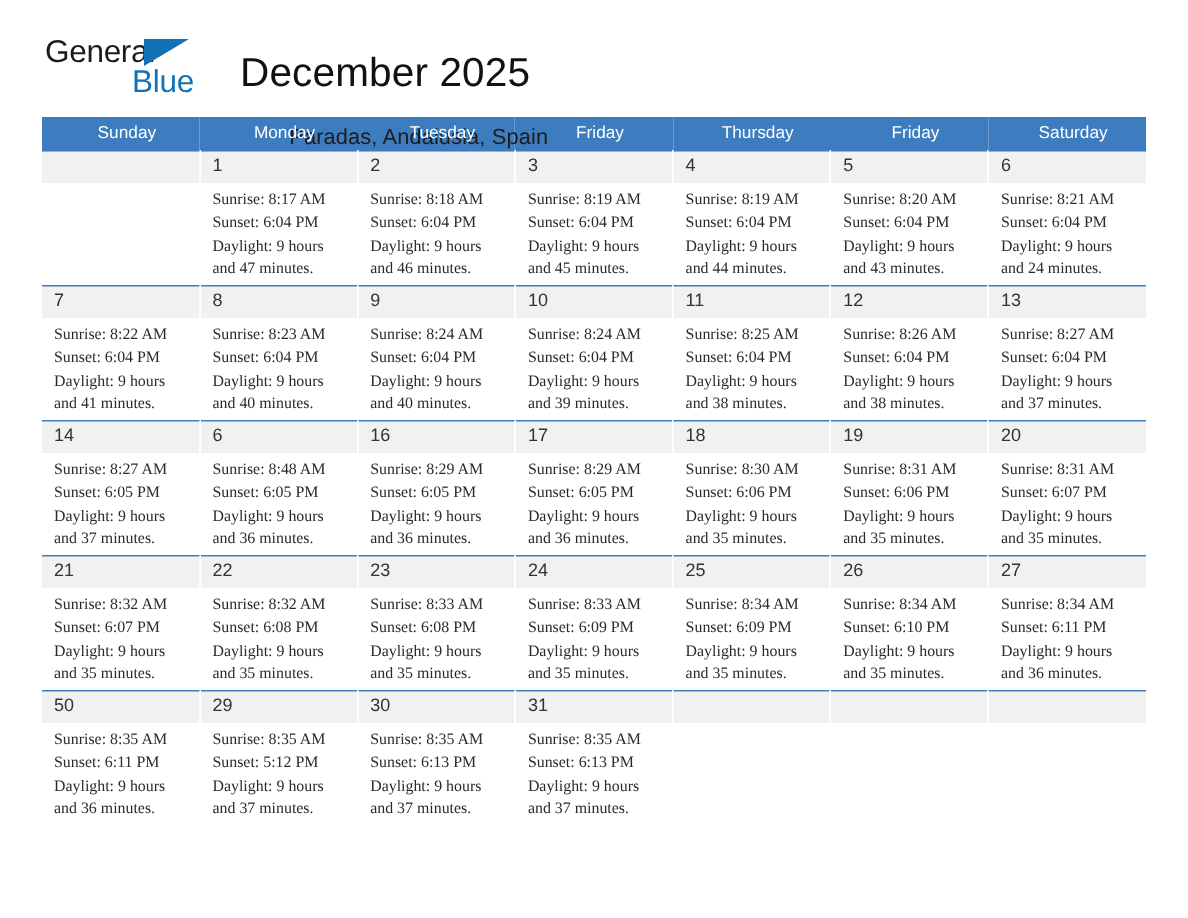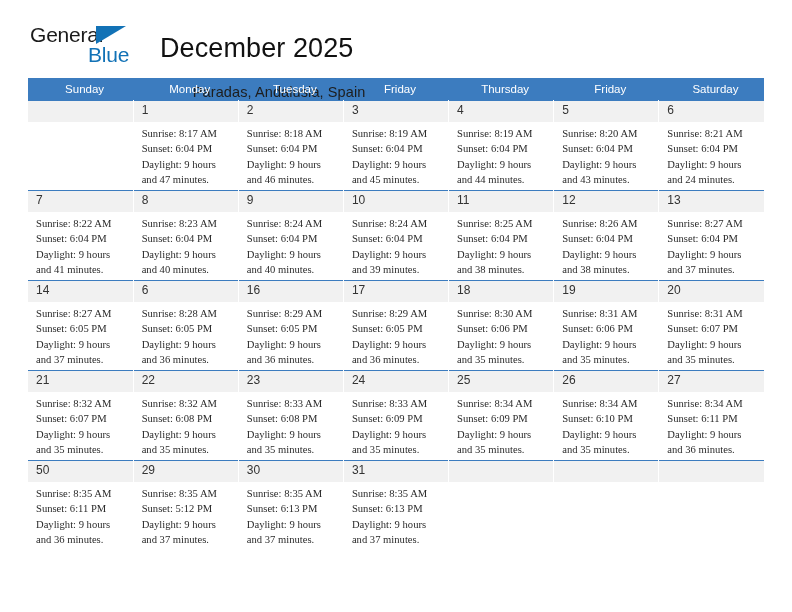--- a/index.html
+++ b/index.html
@@ -296,21 +296,21 @@
             <div class="info">
               <div>Sunrise: 8:27 AM</div>
               <div>Sunset: 6:05 PM</div>
               <div>Daylight: 9 hours</div>
               <div>and 37 minutes.</div>
             </div>
           </td>
           <td class="">
             <span class="daynum">6</span>
             <div class="info">
-              <div>Sunrise: 8:28 AM</div>
+              <div>Sunrise: 8:48 AM</div>
               <div>Sunset: 6:05 PM</div>
               <div>Daylight: 9 hours</div>
               <div>and 36 minutes.</div>
             </div>
           </td>
           <td class="">
             <span class="daynum">16</span>
             <div class="info">
               <div>Sunrise: 8:29 AM</div>
               <div>Sunset: 6:05 PM</div>

